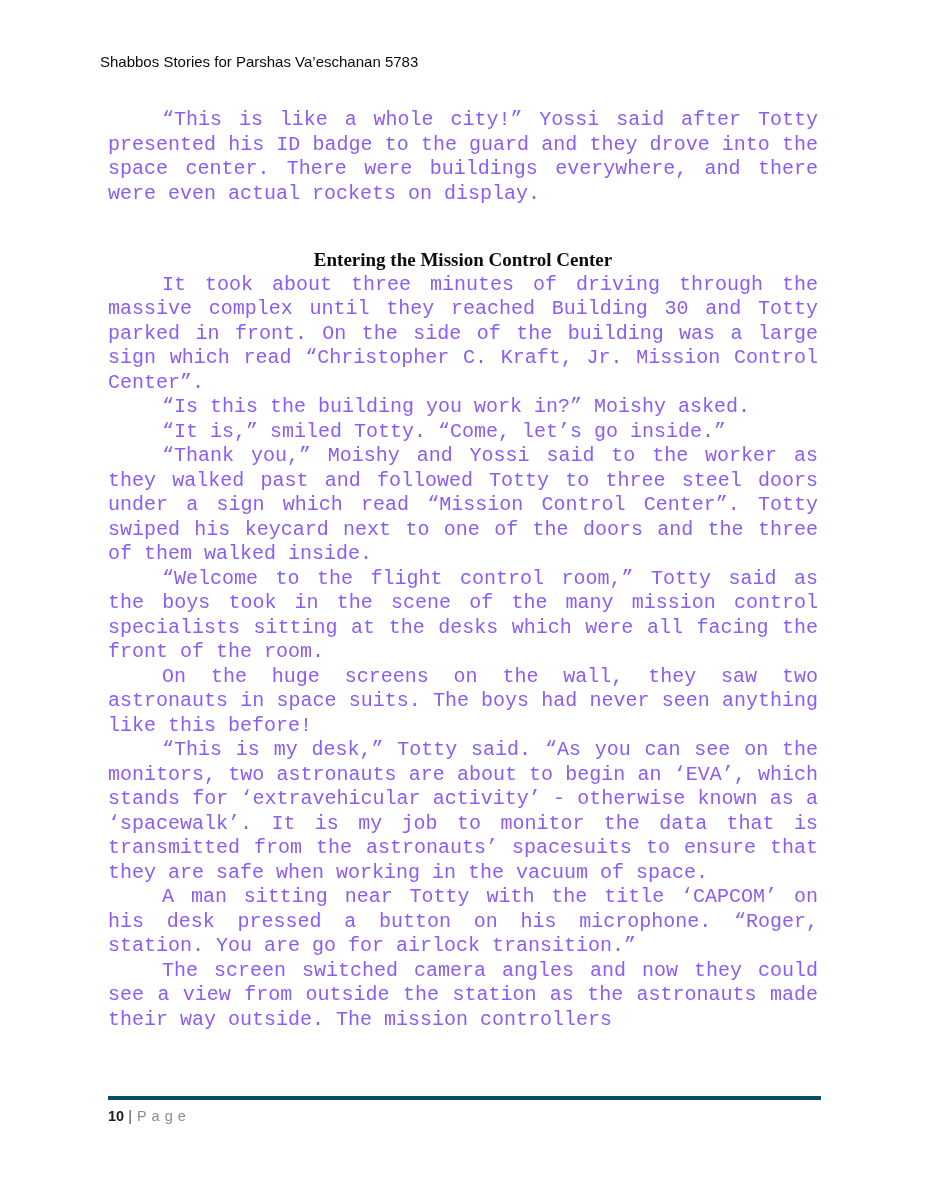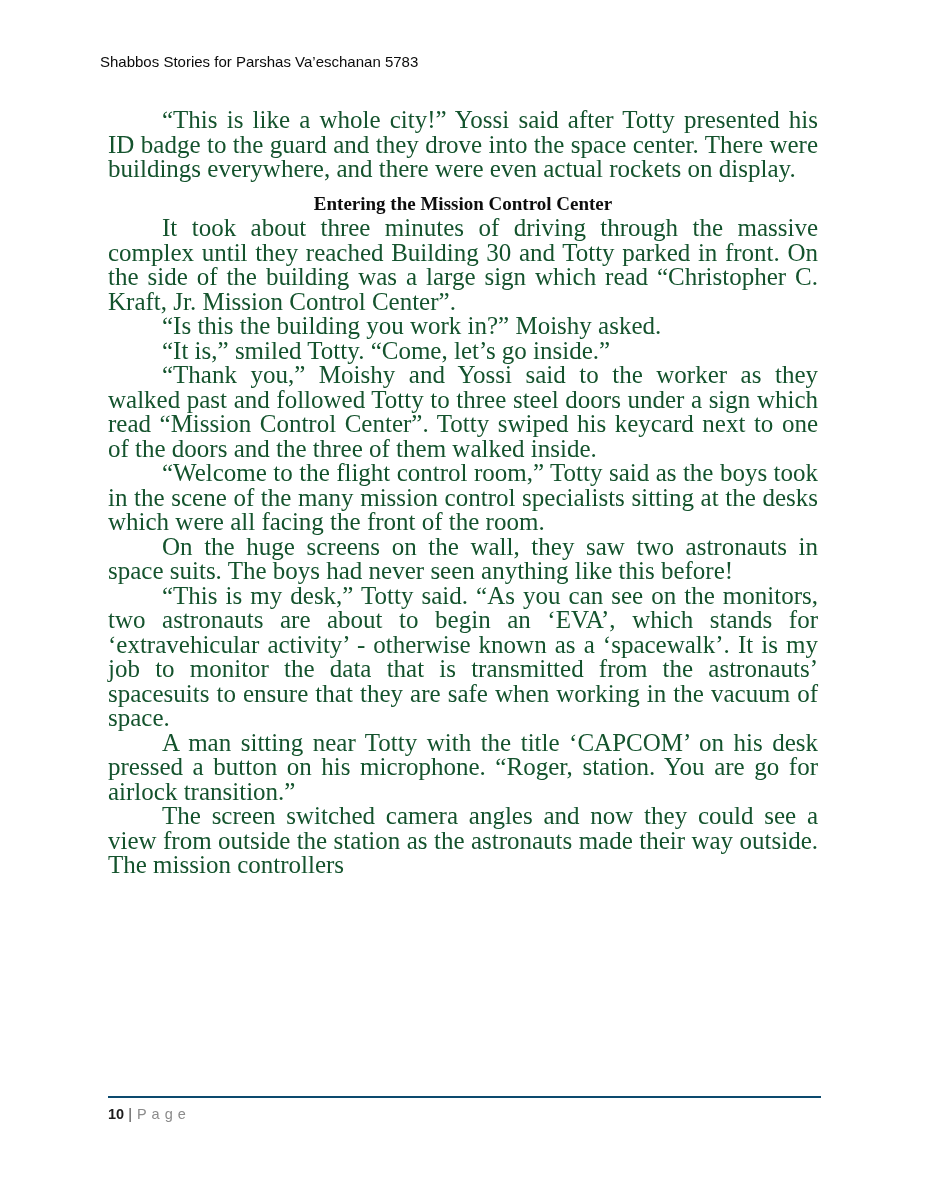--- a/index.html
+++ b/index.html
@@ -23,40 +23,41 @@
     color: #0b0b0b;
   }
   .doc-body {
     position: absolute;
     top: 108px;
     left: 108px;
     width: 710px;
   }
   .para {
     margin: 0;
-    font-size: 25px;
+    font-size: 20px;
     line-height: 24.5px;
     text-align: justify;
     text-indent: 54px;
-    color: #14532d;
+    color: #8b5cf6;
+    font-family: Liberation Mono, monospace;
   }
   .heading {
-    margin: 10px 0 0 0;
+    margin: 42px 0 0 0;
     font-size: 19px;
     line-height: 24.5px;
     font-weight: 700;
     text-align: center;
     color: #0d0d0d;
   }
   .doc-footer {
     position: absolute;
     left: 108px;
     right: 106px;
     top: 1096px;
-    border-top: 2px solid #0c4a6e;
+    border-top: 4px solid #0c4a6e;
     padding-top: 7px;
     font-family: "Liberation Sans", sans-serif;
     font-size: 14.5px;
     line-height: 18px;
   }
   .page-num { font-weight: 700; color: #1c1c1c; }
   .pipe { color: #4a4a4a; margin: 0 5px 0 4px; }
   .page-label { color: #8b8b8b; letter-spacing: 5px; }
 </style>
 </head>

